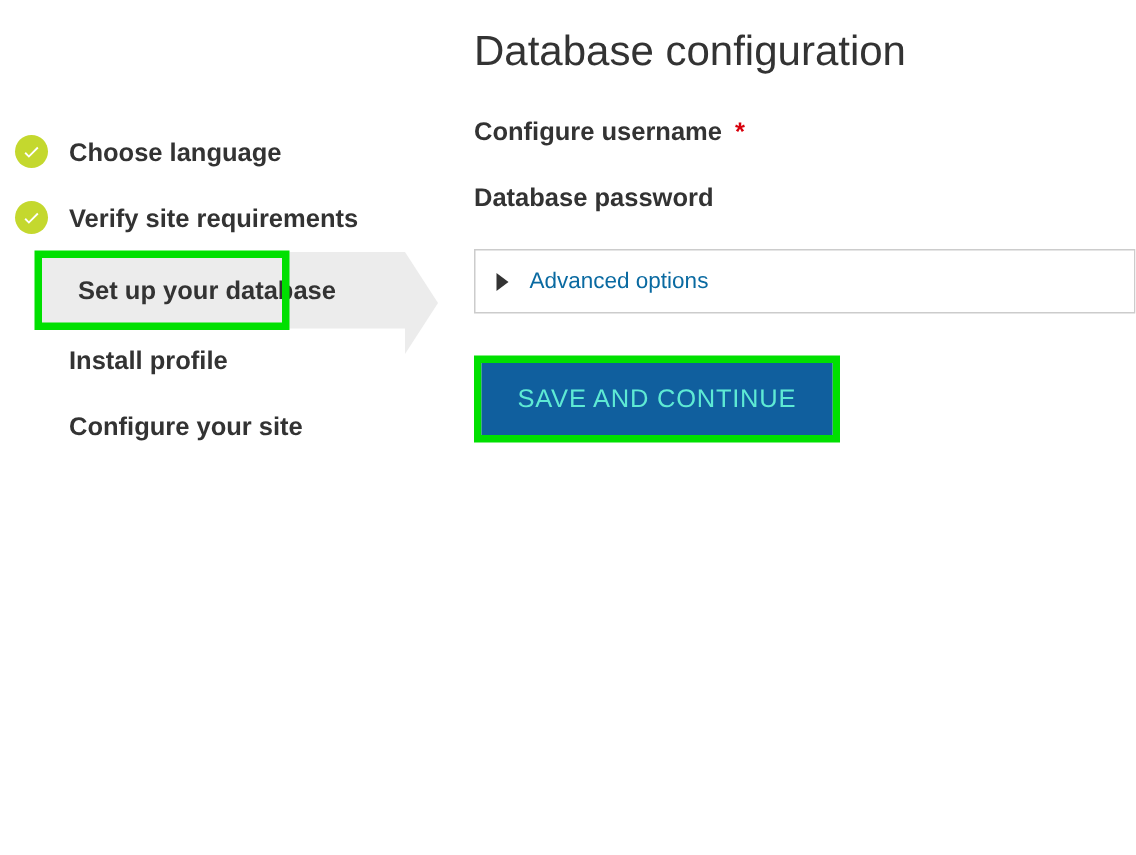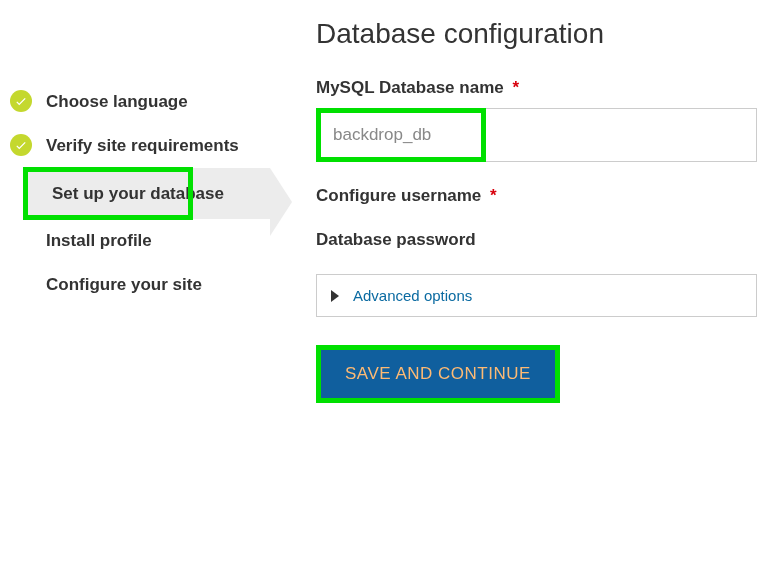--- a/index.html
+++ b/index.html
@@ -124,21 +124,21 @@
     margin-right:14px;
   }
   .adv-label { color:#0a6aa1; font-size:15px; }
 
   .btn-wrap {
     display:inline-block;
     border:5px solid #00e000;
   }
   .save-btn {
     background:#105f9e;
-    color:#fdba74;
+    color:#5eead4;
     border:none;
     padding:14px 24px;
     font-size:17px;
     letter-spacing:0.5px;
     cursor:pointer;
   }
 </style>
 </head>
 <body>
 
@@ -170,32 +170,20 @@
       </li>
       <li class="step step-pending">
         <span class="step-label">Configure your site</span>
       </li>
     </ul>
   </nav>
 
   <main class="main">
     <h1>Database configuration</h1>
 
-    <div class="field">
-      <label class="field-label">
-        <span>MySQL Database name</span>
-        <span class="req">*</span>
-      </label>
-      <div class="input-wrap">
-        <div class="input-hl">
-          <span>backdrop_db</span>
-        </div>
-        <div class="input-rest"></div>
-      </div>
-    </div>
 
     <div class="field">
       <label class="field-label">
         <span>Configure username</span>
         <span class="req">*</span>
       </label>
     </div>
 
     <div class="field">
       <label class="field-label">

